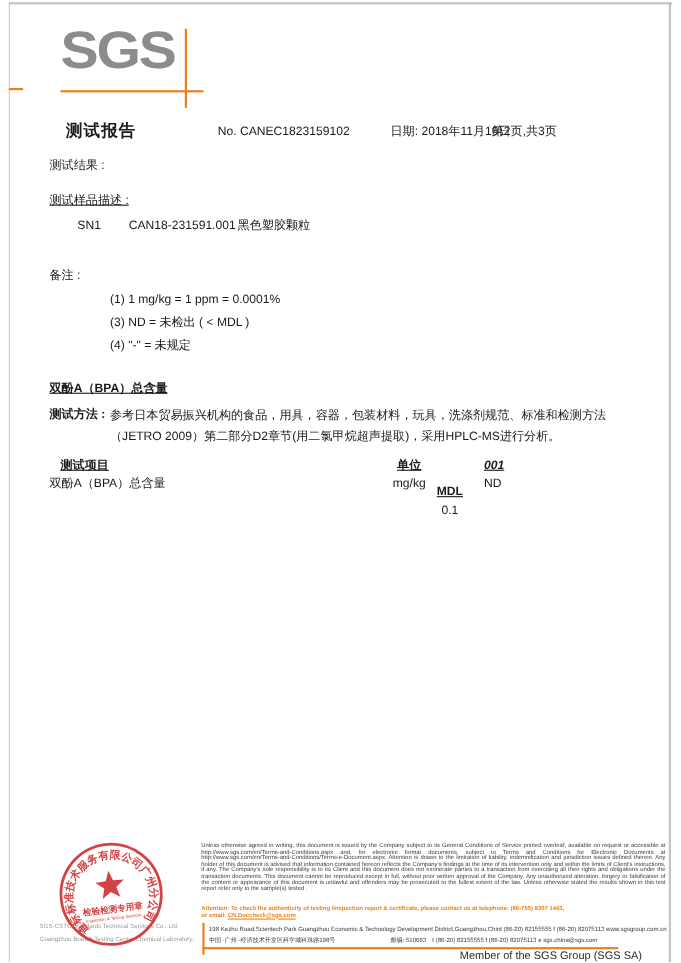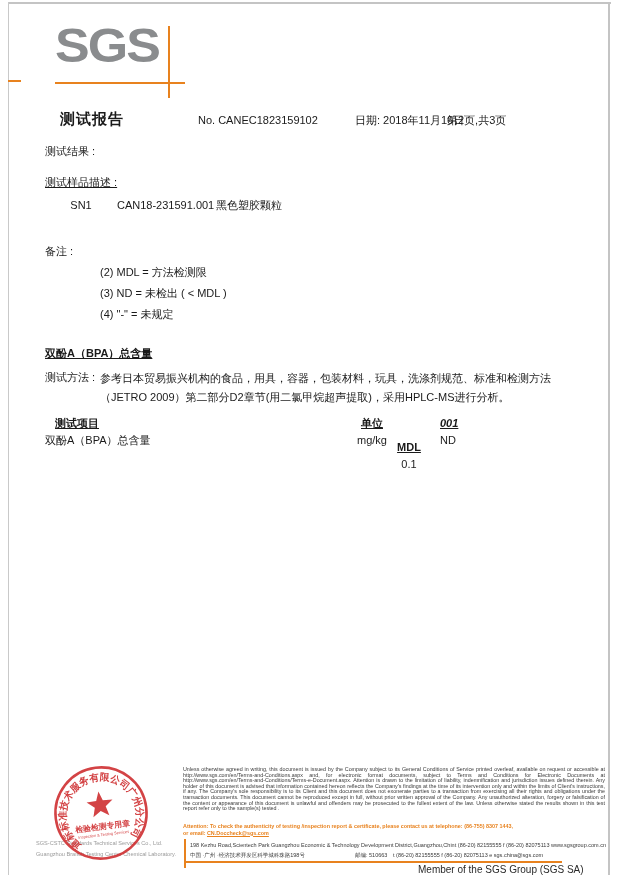--- a/index.html
+++ b/index.html
@@ -96,28 +96,28 @@
   <div class="abs fs11 ul" style="left:45px; top:176px;">测试样品描述 :</div>
 
   <div class="abs fs11" style="left:45px; top:199px;">
     <div class="sample-row">
       <span class="sample-col1">SN1</span><span class="sample-col2">CAN18-231591.001</span><span class="sample-col3">黑色塑胶颗粒</span>
     </div>
   </div>
 
   <div class="abs fs11" style="left:45px; top:245px;">备注 :</div>
   <div class="abs notes-list" style="left:100px; top:262px;">
-    <div>(2) MDL = 方法检测限</div>
+    <div>(1) 1 mg/kg = 1 ppm = 0.0001%</div>
     <div>(3) ND = 未检出 ( &lt; MDL )</div>
     <div>(4) "-" = 未规定</div>
   </div>
 
   <div class="abs fs11 bold ul" style="left:45px; top:347px;">双酚A（BPA）总含量</div>
 
-  <div class="abs fs11" style="left:45px; top:371px;">测试方法 :</div>
+  <div class="abs fs11" style="left:45px; top:371px;font-weight:bold;">测试方法 :</div>
   <div class="abs method-text" style="left:100px; top:369px;">参考日本贸易振兴机构的食品，用具，容器，包装材料，玩具，洗涤剂规范、标准和检测方法（JETRO 2009）第二部分D2章节(用二氯甲烷超声提取)，采用HPLC-MS进行分析。</div>
 
   <div class="abs fs11" style="left:0; top:417px; width:619px; height:18px;">
     <span class="rt-item bold ul">测试项目</span>
     <span class="rt-unit bold ul">单位</span>
     <span class="rt-mdl bold ul">MDL</span>
     <span class="rt-sample bold it ul">001</span>
   </div>
   <div class="abs fs11" style="left:0; top:434px; width:619px; height:18px;">
     <span class="rt-item2">双酚A（BPA）总含量</span>

